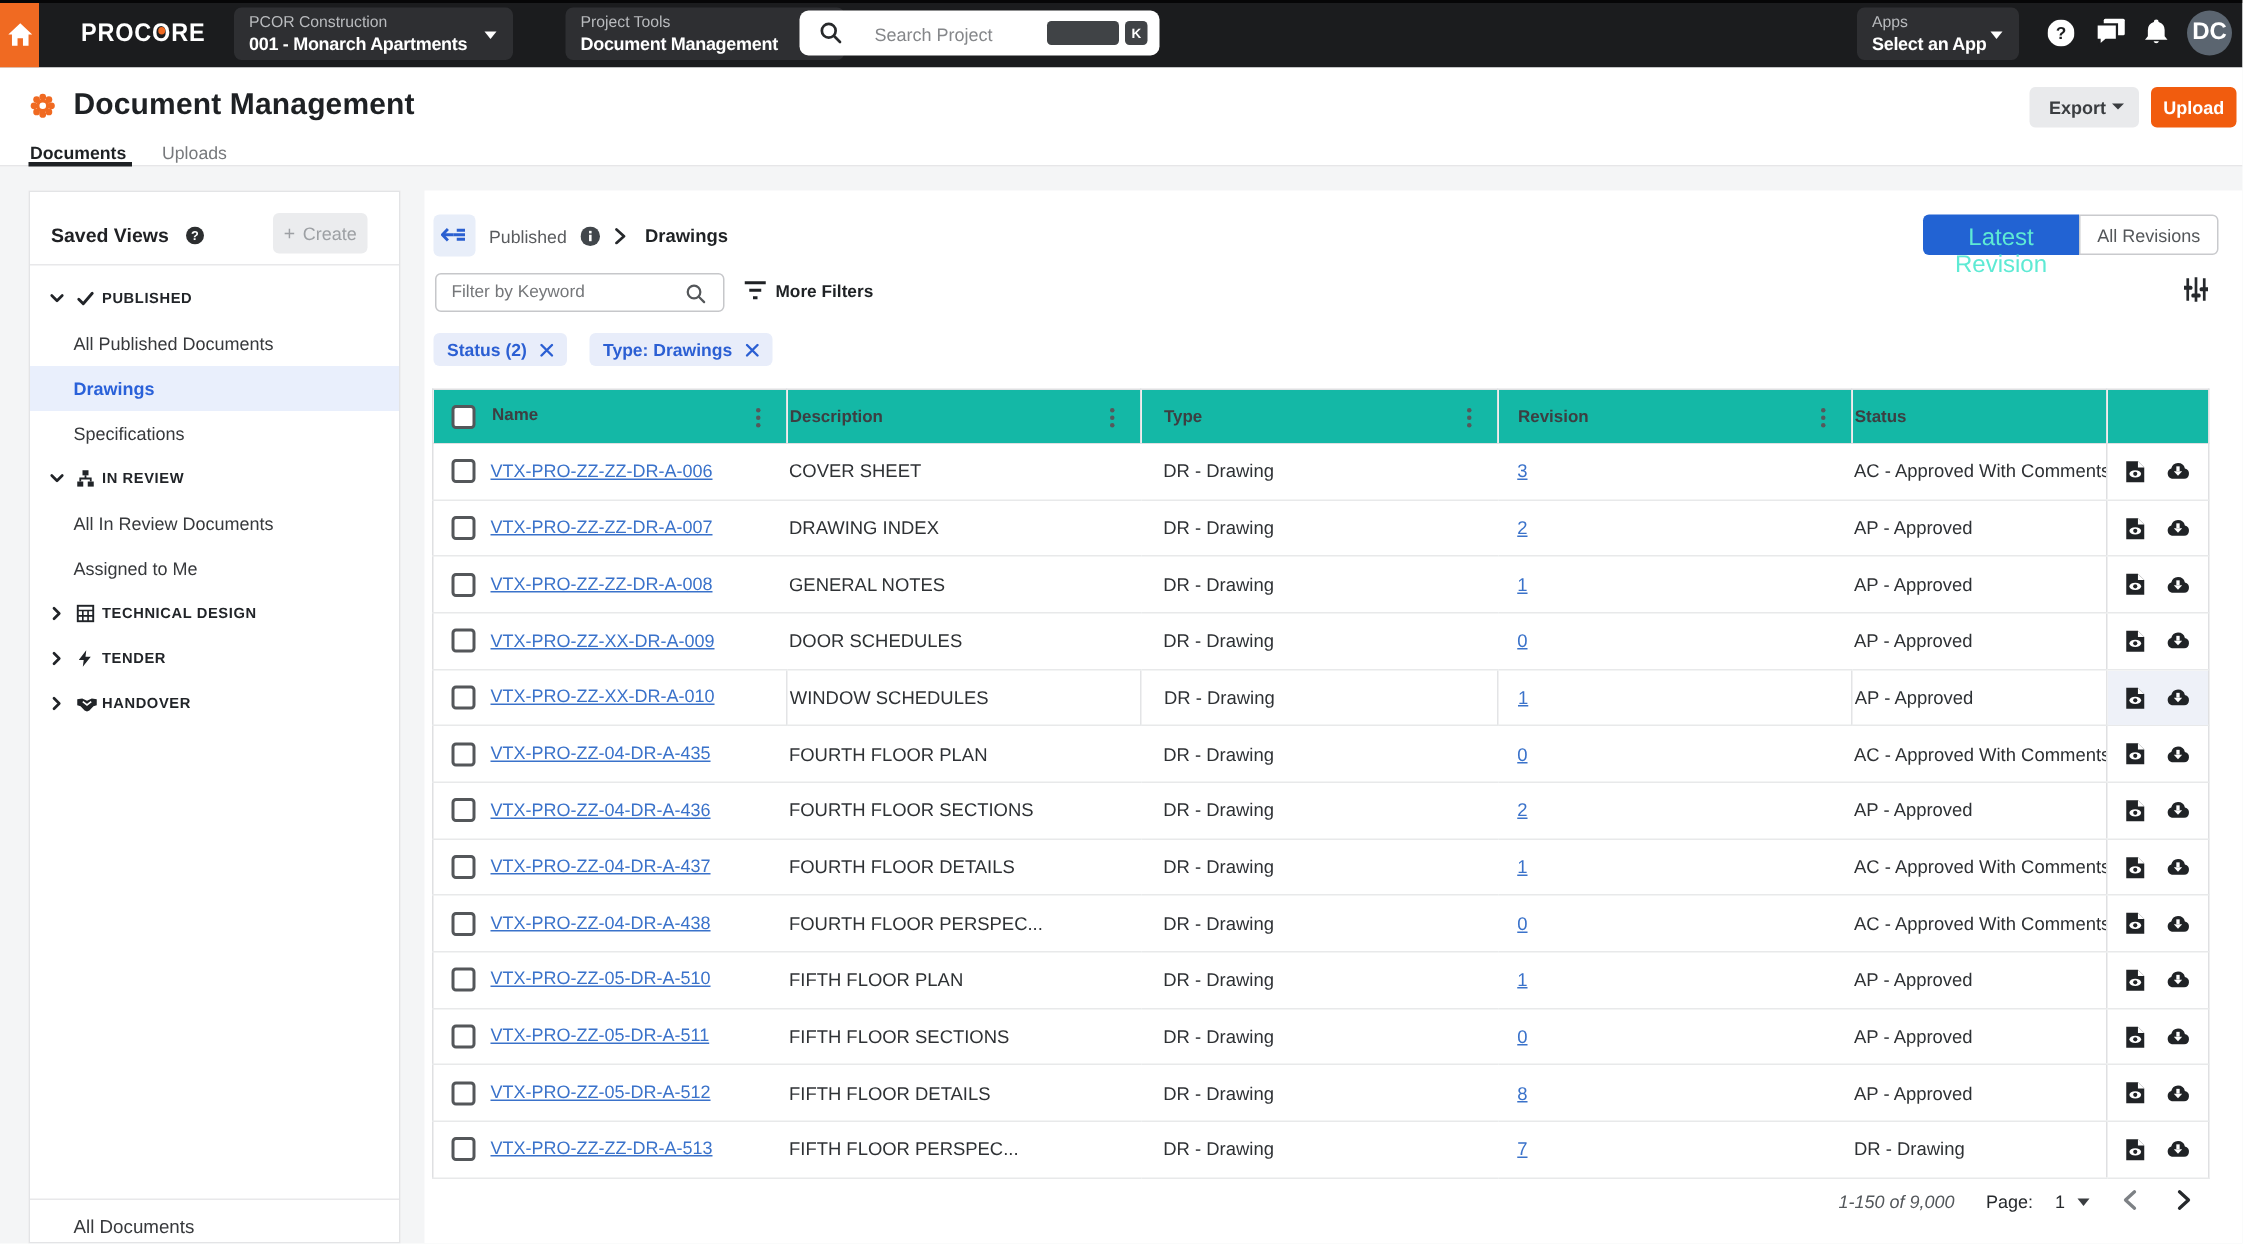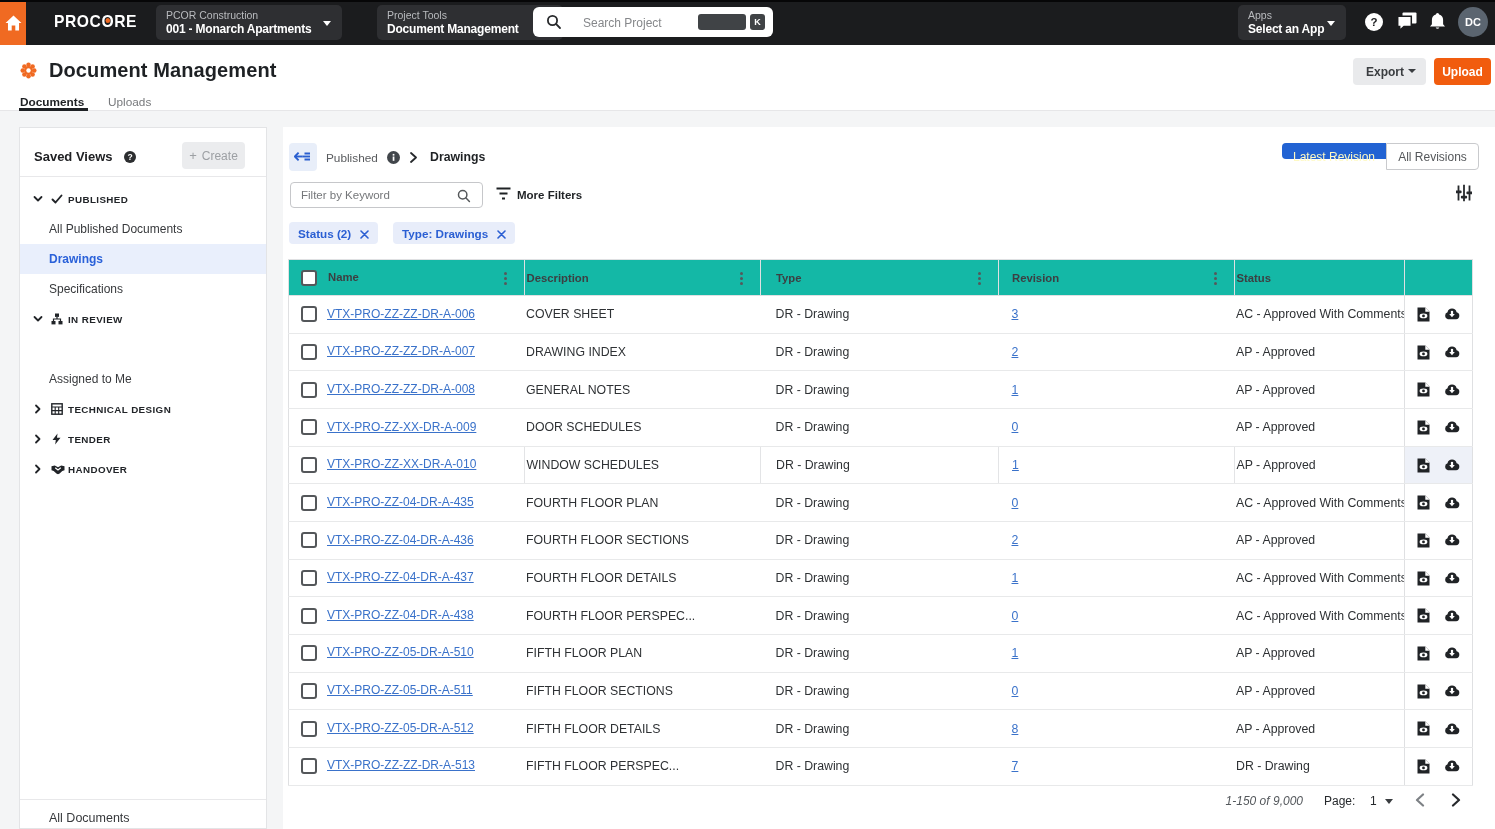--- a/index.html
+++ b/index.html
@@ -20,21 +20,21 @@
 #drop1 { left:156px; width:186px; }
 #drop2 { left:377px; width:186px; }
 #appsdrop { left:1238px; width:108px; }
 #search { position:absolute; left:533px; top:7px; width:240px; height:30px; background:#fff; border-radius:6px; }
 #search .ph { position:absolute; left:50px; top:8.5px; font-size:12px; color:#85878a; }
 #search svg { position:absolute; left:13px; top:7px; }
 .kbd { position:absolute; top:7px; height:16px; background:#404346; color:#fff; font-size:9px; font-weight:bold; border-radius:3px; line-height:16px; text-align:center; }
 #kctrl { right:27px; width:24px;padding-left:48px; }
 #kk { right:8px; width:15px; }
 .topicon { position:absolute; top:13px; }
-#avatar { position:absolute; left:1458px; top:7px; width:30px; height:30px; border-radius:50%; background:#5b6570; color:#fff; font-size:11px; font-weight:bold; text-align:center; line-height:30px; }
+#avatar { position:absolute; left:1458px; top:7px; width:30px; height:30px; border-radius:50%; background:#5b6570; color:#fff; font-size:16px; font-weight:bold; text-align:center; line-height:30px; }
 
 #phead { position:absolute; top:45px; left:0; width:1495px; height:66px; background:#fff; border-bottom:1px solid #e6e6e8; }
 #flower { position:absolute; left:20px; top:17px; }
 #ptitle { position:absolute; left:49px; top:14px; font-size:20px; font-weight:bold; color:#1e2124; letter-spacing:0.1px; }
 .tab { position:absolute; top:49.5px; font-size:11.8px; }
 #tab1 { left:20px; color:#1e2124; font-weight:bold; }
 #tab1u { position:absolute; left:19px; top:62.5px; width:69px; height:3px; background:#1e2124; }
 #tab2 { left:108px; color:#77797c; }
 #btnExport { position:absolute; left:1353px; top:13px; width:73px; height:27px; background:#e9eaec; border-radius:4px; font-size:12px; font-weight:bold; color:#3a3d40; text-align:left; padding:6.5px 0 0 13px; }
 #btnExport .car { position:absolute; right:10px; top:11px; width:0; height:0; border-left:4px solid transparent; border-right:4px solid transparent; border-top:4.5px solid #3a3d40; }
@@ -157,20 +157,23 @@
         <rect x="4" y="0.5" width="4" height="3.4" fill="#212428"></rect>
         <rect x="0.5" y="8" width="4" height="3.4" fill="#212428"></rect>
         <rect x="7.5" y="8" width="4" height="3.4" fill="#212428"></rect>
         <path d="M6 3.9 V6 M2.5 8 V6 H9.5 V8" fill="none" stroke="#212428" stroke-width="1.2"></path>
       </svg>
    <div class="clab">IN REVIEW</div>
     </div>
  <div class="trow" style="top:146px">
       <div class="ilab">Specifications</div>
     </div>
+ <div class="trow" style="top:206px">
+      <div class="ilab">All In Review Documents</div>
+    </div>
  <div class="trow" style="top:236px">
       <div class="ilab">Assigned to Me</div>
     </div>
  <div class="trow" style="top:266px">
    <svg class="chev" width="10" height="10" viewBox="0 0 10 10">
         <path d="M3 1.5 L6.5 5 L3 8.5" fill="none" stroke="#212428" stroke-width="1.8" stroke-linecap="round" stroke-linejoin="round"></path>
       </svg>
    <svg class="cic" width="12" height="12" viewBox="0 0 12 12">
         <rect x="0.8" y="0.8" width="10.4" height="10.4" fill="none" stroke="#212428" stroke-width="1.4"></rect>
         <path d="M0.8 4 H11.2 M4.2 4 V11.2 M7.7 4 V11.2 M0.8 7.6 H11.2" stroke="#212428" stroke-width="1.1"></path>
@@ -200,21 +203,21 @@
  <div id="alldocs">All Documents</div>
 </div>
 <style>
 #main { position:absolute; left:283px; top:127px; width:1212px; height:702px; background:#fff; }
 #collbtn { position:absolute; left:6px; top:16px; width:28px; height:28px; background:#e8eef9; border-radius:4px; }
 #bc-pub { position:absolute; left:43px; top:23.5px; font-size:11.8px; color:#595b5e; }
 #bc-info { position:absolute; left:104px; top:24px; }
 #bc-chev { position:absolute; left:126px; top:25px; }
 #bc-cur { position:absolute; left:147px; top:23px; font-size:12.3px; font-weight:bold; color:#1f2225; }
 #toggle { position:absolute; left:999px; top:16px; height:27px; }
-#tgL { position:absolute; left:0; width:104px; height:16px; background:#2263d3; border-radius:4px 0 0 4px; color:#fef9c3; font-size:12px; text-align:center; padding-top:7px; }
+#tgL { position:absolute; left:0; width:104px; height:27px; background:#2263d3; border-radius:4px 0 0 4px; color:#5eead4; font-size:16px; text-align:center; padding-top:7px; }
 #tgR { position:absolute; left:104px; width:93px; height:27px; background:#fff; border:1px solid #c9cacd; border-radius:0 4px 4px 0; color:#54575a; font-size:12px; text-align:center; padding-top:6px; }
 #finput { position:absolute; left:7px; top:55px; width:193px; height:26px; border:1px solid #c6c7ca; border-radius:4px; background:#fff; }
 #finput .ph { position:absolute; left:10px; top:6px; font-size:11.5px; color:#75777a; }
 #finput svg { position:absolute; right:11px; top:6px; }
 #mficon { position:absolute; left:213px; top:60px; }
 #mflab { position:absolute; left:234px; top:62px; font-size:11.5px; font-weight:bold; color:#1f2225; }
 #slicon { position:absolute; left:1173px; top:57px; }
 .chip { position:absolute; top:95px; height:22px; background:#e8edfa; border-radius:4px; font-size:11.7px; font-weight:bold; color:#2b5fd3; padding:4.5px 9px 0 9px; white-space:nowrap; }
 .chip svg { margin-left:9px; vertical-align:-1px; }
 #chip1 { left:6px; }

